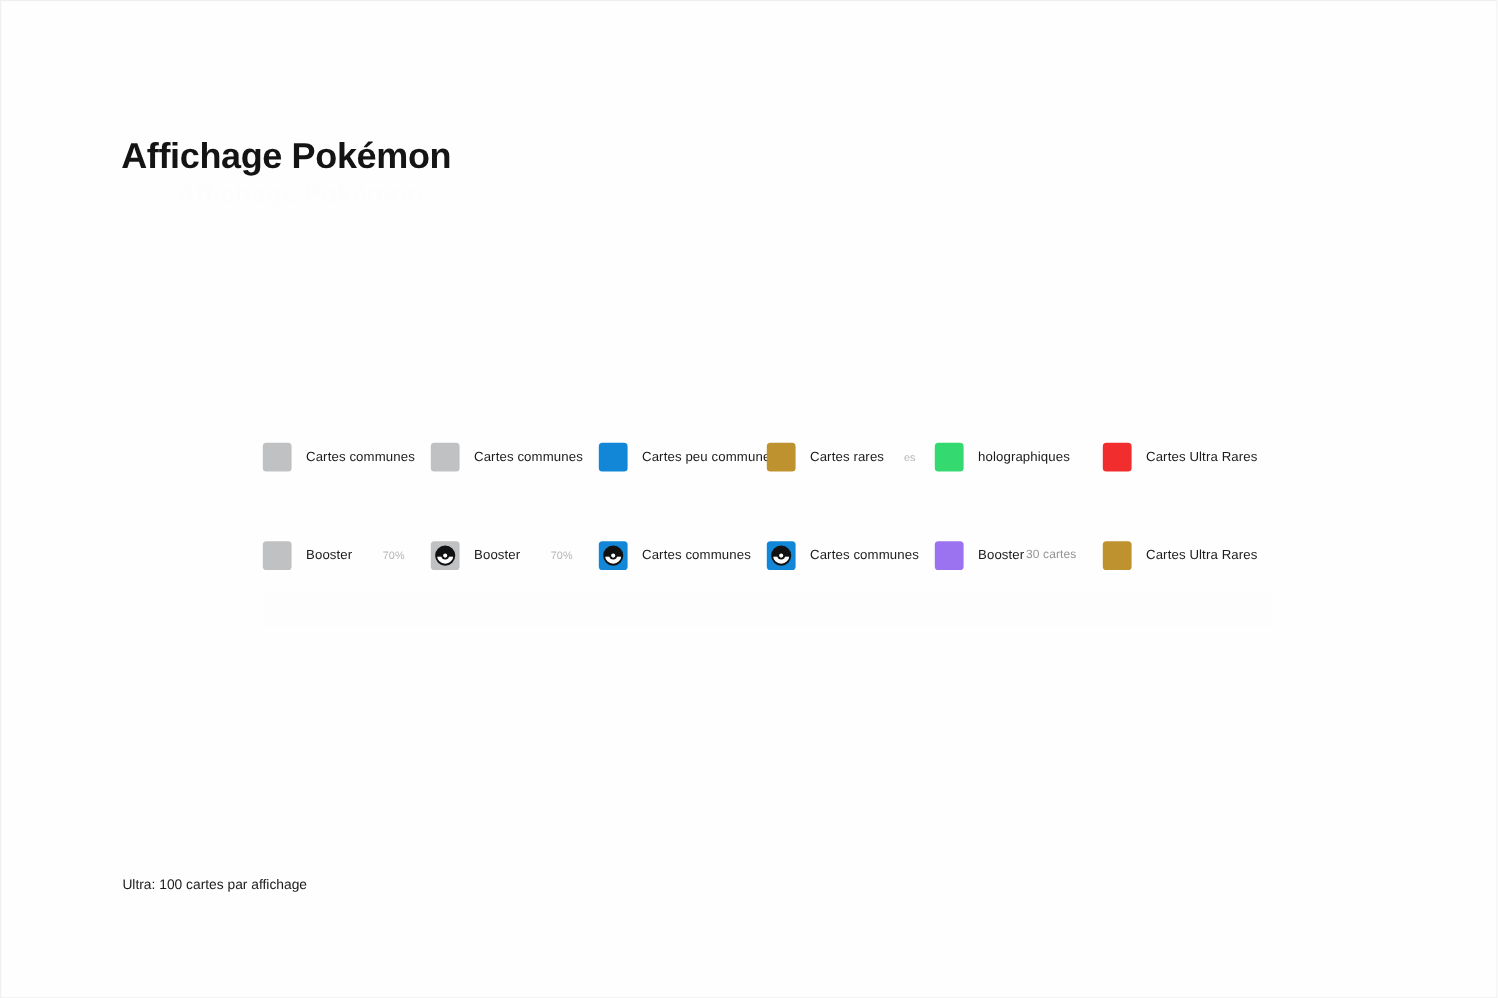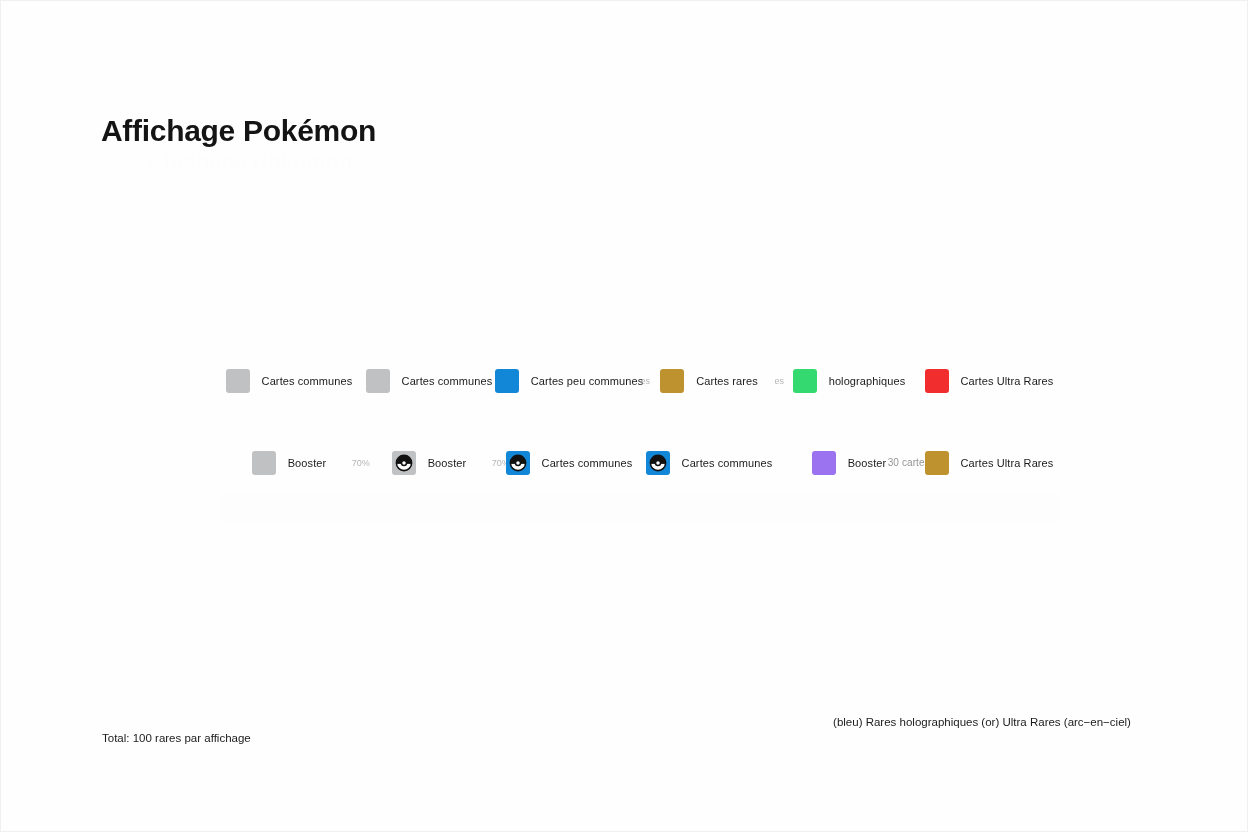--- a/index.html
+++ b/index.html
@@ -56,21 +56,20 @@
     display: flex;
     align-items: center;
     height: 40px;
     margin-bottom: 42px;
   }
   .legend-item {
     width: 140px;
     display: flex;
     align-items: center;
     flex: 0 0 140px;
-    justify-content: center;
   }
   .swatch {
     width: 24px;
     height: 24px;
     border-radius: 3px;
     flex: 0 0 24px;
     position: relative;
   }
   .swatch svg {
     position: absolute;
@@ -234,19 +233,18 @@
 
   <div class="ghost-band">
     <span class="ghost-block"></span>
     <span class="ghost-block"></span>
     <span class="ghost-block"></span>
     <span class="ghost-block"></span>
     <span class="ghost-block"></span>
     <span class="ghost-block"></span>
   </div>
 
-  <div class="footer-left">Total: 100 rares par affichage</div>
+  <div class="footer-left">Ultra: 100 cartes par affichage</div>
 
   <div class="footer-right">
-    <div class="line2">(bleu)  Rares holographiques (or) Ultra Rares (arc−en−ciel)</div>
   </div>
 
 </div>
 
 </body></html>

